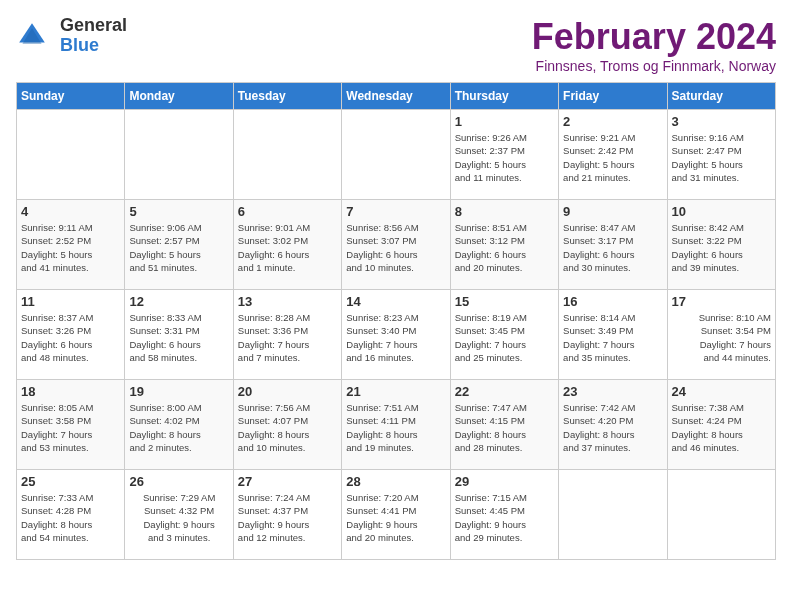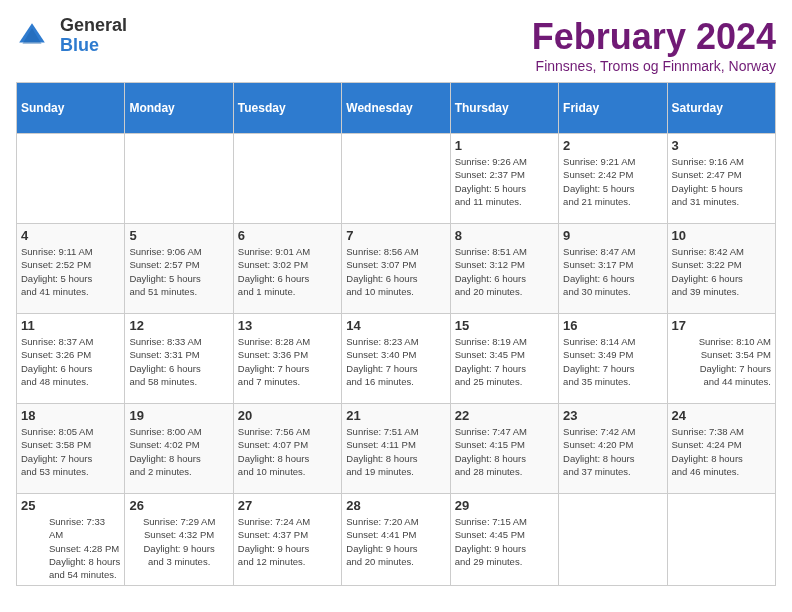--- a/index.html
+++ b/index.html
@@ -55,21 +55,21 @@
     .calendar {
       width: 100%;
       border-collapse: collapse;
       table-layout: fixed;
     }
     .calendar thead tr th {
       background: #2e7bcf;
       color: #fff;
       font-size: 12px;
       font-weight: bold;
-      padding: 18px 4px;
+      padding: 6px 4px;
       text-align: left;
       border: 1px solid #ccc;
     }
     .calendar tbody tr td {
       border: 1px solid #ccc;
       vertical-align: top;
       padding: 4px;
       font-size: 10px;
       color: #333;
       height: 90px;
@@ -303,21 +303,21 @@
           <span class="day-number">24</span>
           <div class="day-info" style="white-space: pre-line;">Sunrise: 7:38 AM
 Sunset: 4:24 PM
 Daylight: 8 hours
 and 46 minutes.</div>
         </td>
       </tr>
       <tr>
         <td>
           <span class="day-number">25</span>
-          <div class="day-info" style="white-space: pre-line; margin-left: 28px;">Sunrise: 7:33 AM
+          <div class="day-info" style="white-space: pre-line;">Sunrise: 7:33 AM
 Sunset: 4:28 PM
 Daylight: 8 hours
 and 54 minutes.</div>
         </td>
         <td>
           <span class="day-number">26</span>
           <div class="day-info" style="white-space: pre-line; text-align: center;">Sunrise: 7:29 AM
 Sunset: 4:32 PM
 Daylight: 9 hours
 and 3 minutes.</div>

